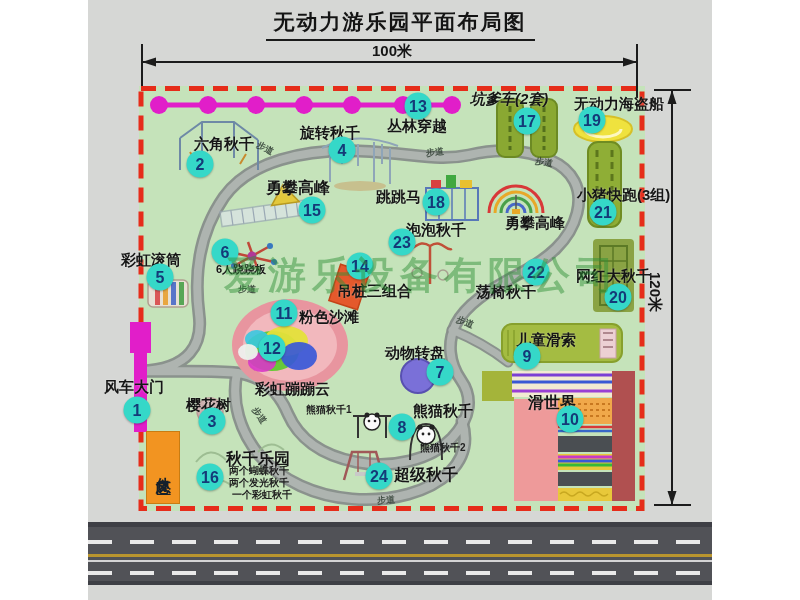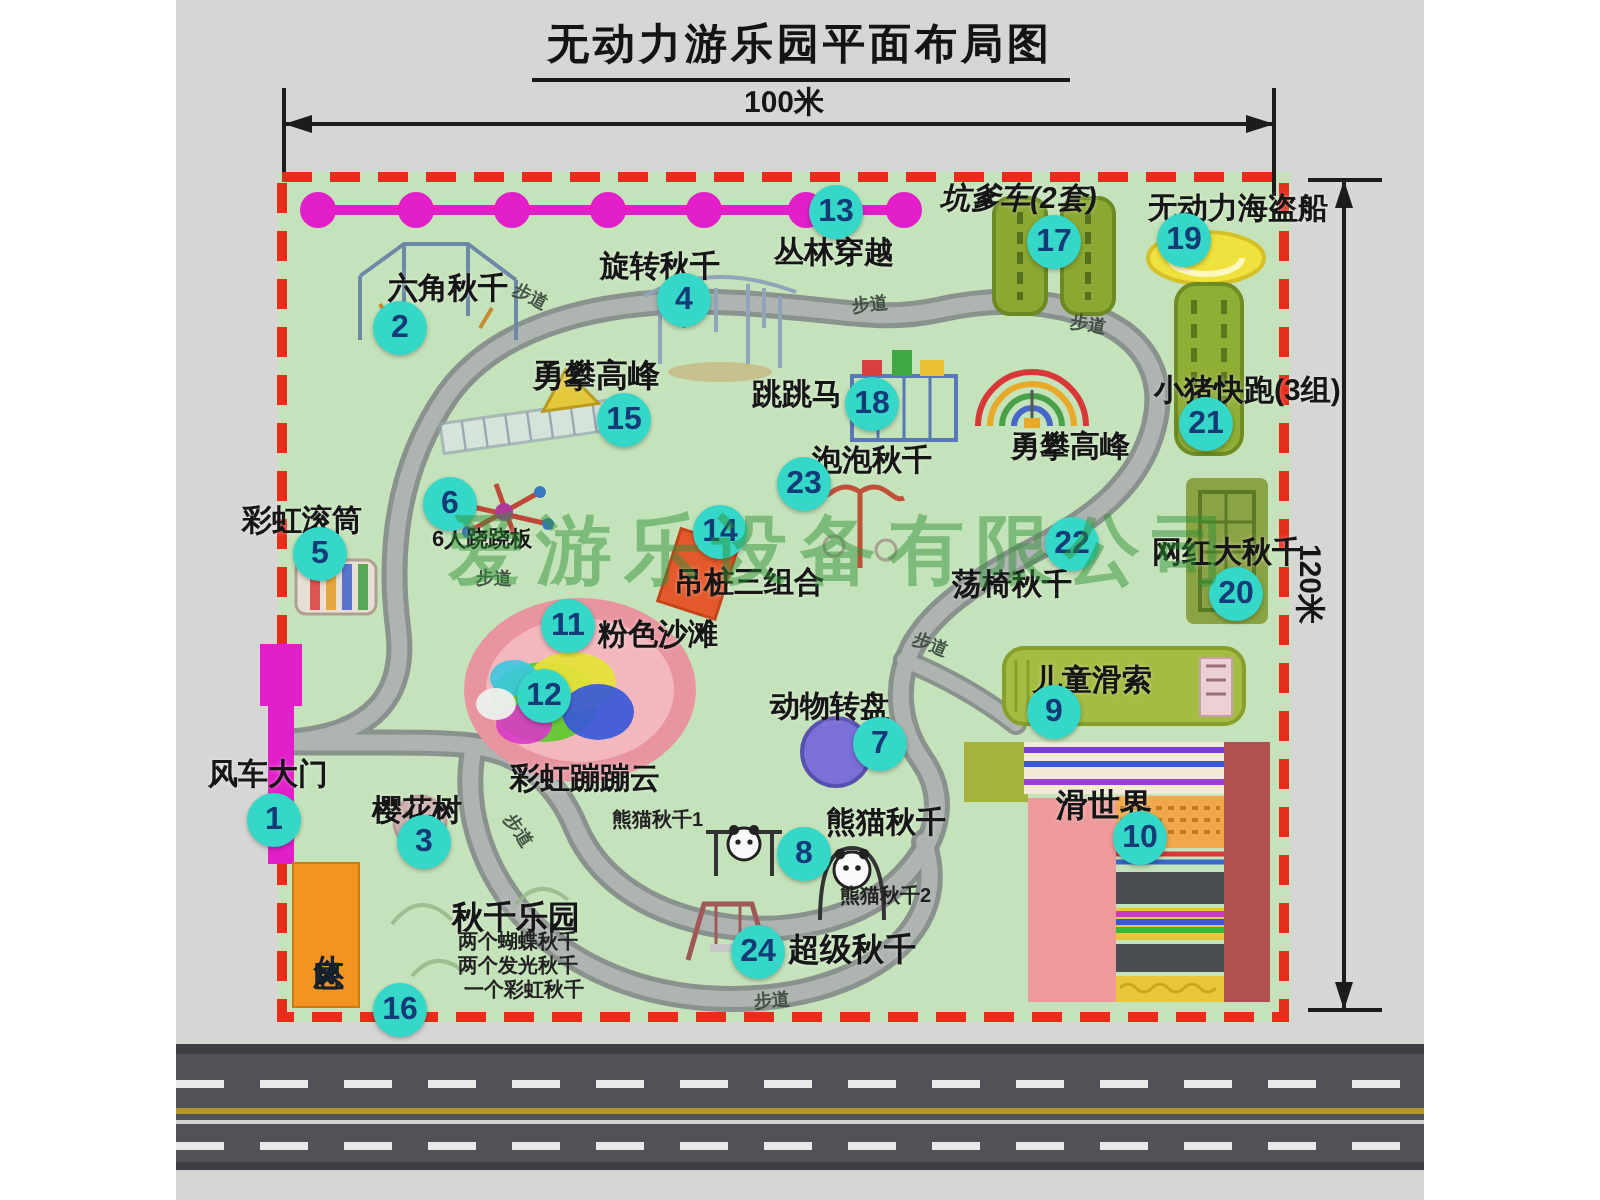--- a/index.html
+++ b/index.html
@@ -295,21 +295,21 @@
       <div class="marker" style="left: 284px; top: 313px;">11</div>
       <div class="attr-label" style="left: 255px; top: 380px; font-size: 15px;">彩虹蹦蹦云</div>
       <div class="marker" style="left: 272px; top: 348px;">12</div>
       <div class="attr-label" style="left: 387px; top: 117px; font-size: 15px;">丛林穿越</div>
       <div class="marker" style="left: 418px; top: 106px;">13</div>
       <div class="attr-label" style="left: 337px; top: 282px; font-size: 15px;">吊桩三组合</div>
       <div class="marker" style="left: 360px; top: 266px;">14</div>
       <div class="attr-label" style="left: 266px; top: 178px; font-size: 16px;">勇攀高峰</div>
       <div class="marker" style="left: 312px; top: 210px;">15</div>
       <div class="attr-label" style="left: 226px; top: 449px; font-size: 16px;">秋千乐园</div>
-      <div class="marker" style="left: 200px; top: 477px; margin-top: 28px;">16</div>
+      <div class="marker" style="left: 210px; top: 477px;">16</div>
       <div class="attr-label" style="left: 470px; top: 90px; font-size: 15px; font-style: italic;">坑爹车(2套)</div>
       <div class="marker" style="left: 527px; top: 121px;">17</div>
       <div class="attr-label" style="left: 376px; top: 188px; font-size: 15px;">跳跳马</div>
       <div class="marker" style="left: 436px; top: 202px;">18</div>
       <div class="attr-label" style="left: 574px; top: 95px; font-size: 15px;">无动力海盗船</div>
       <div class="marker" style="left: 592px; top: 120px;">19</div>
       <div class="attr-label" style="left: 576px; top: 267px; font-size: 15px;">网红大秋千</div>
       <div class="marker" style="left: 618px; top: 297px;">20</div>
       <div class="attr-label" style="left: 577px; top: 186px; font-size: 15px;">小猪快跑(3组)</div>
       <div class="marker" style="left: 603px; top: 212px;">21</div>

